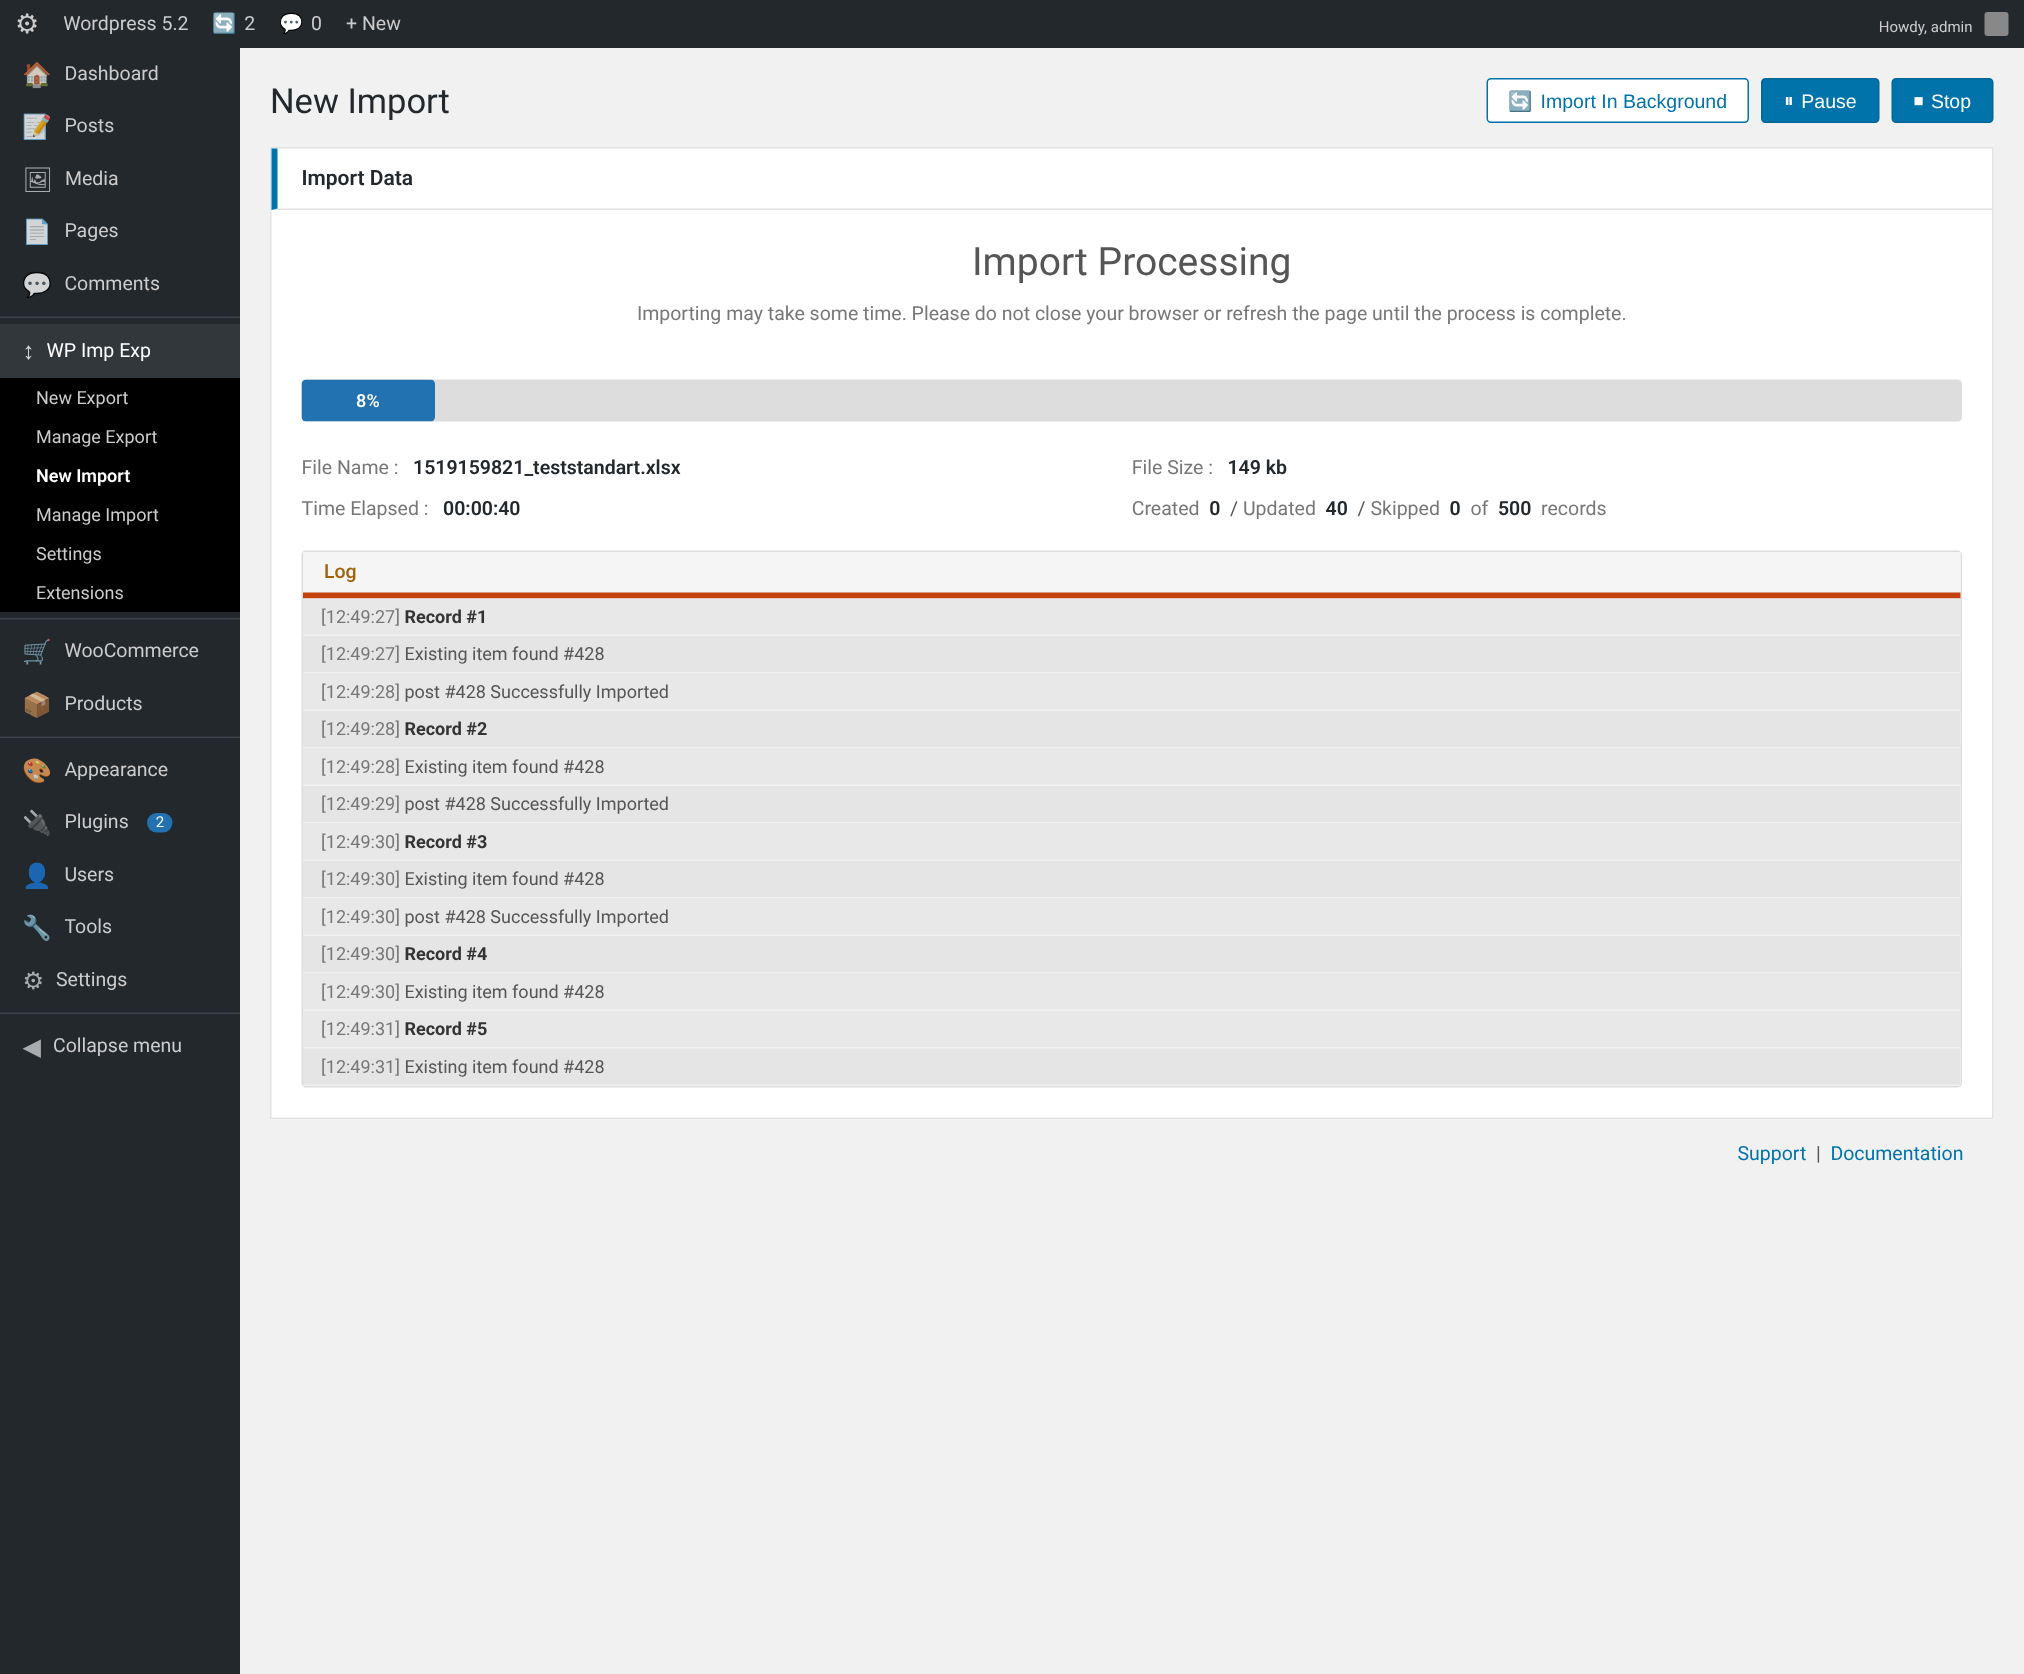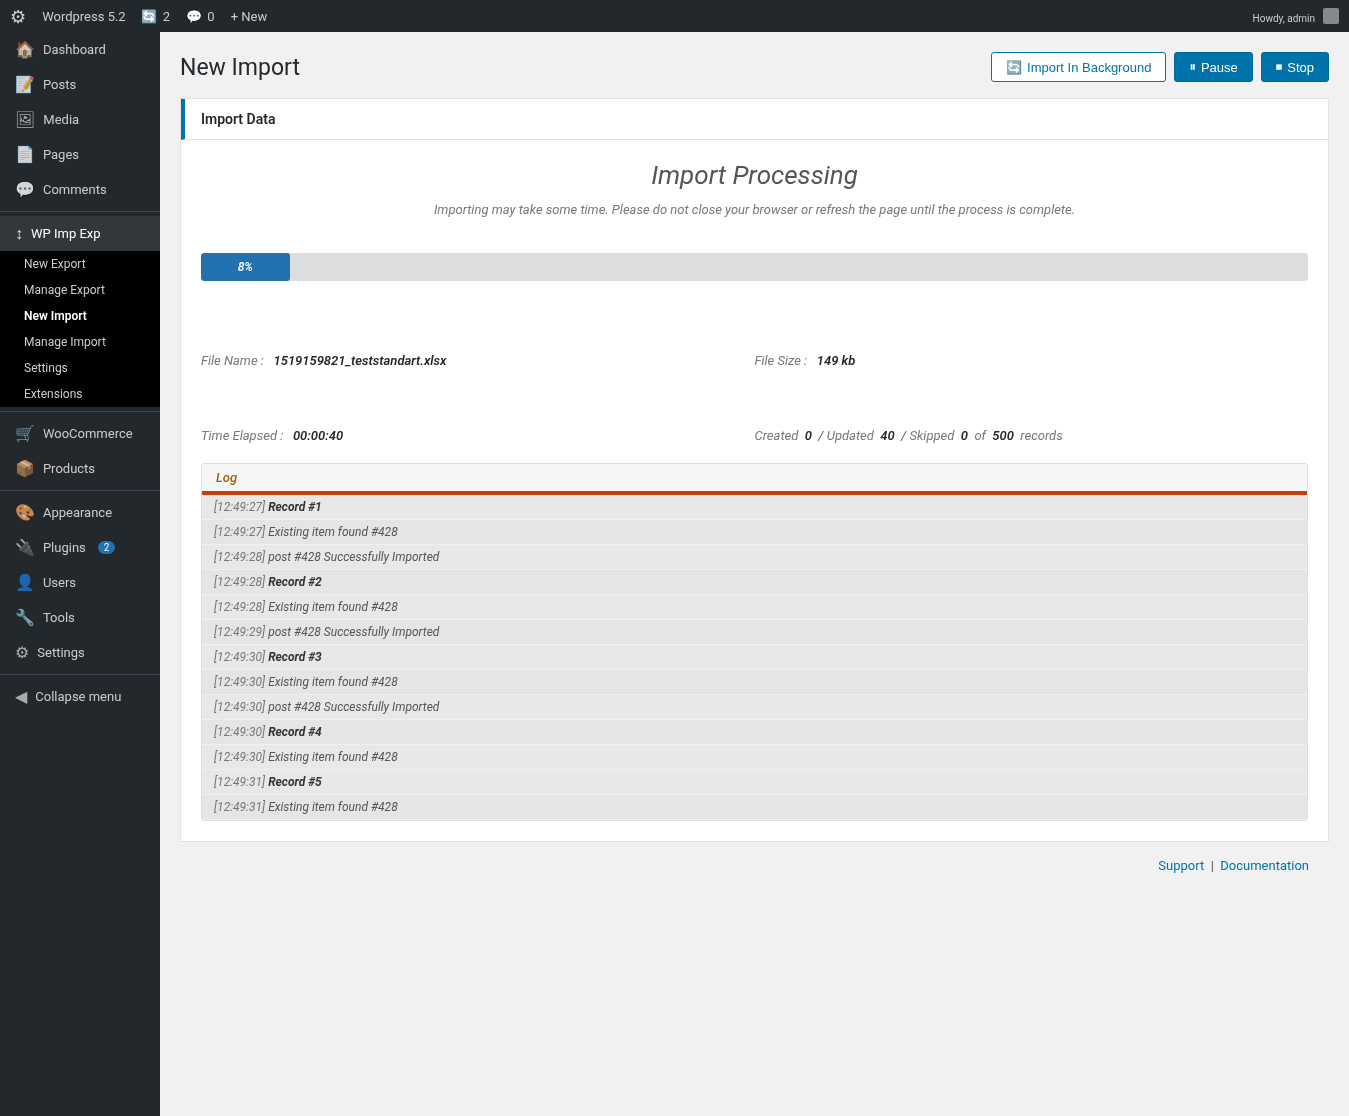--- a/index.html
+++ b/index.html
@@ -138,21 +138,20 @@
     .content-box-header {
       border-left: 4px solid #0073aa;
       padding: 12px 16px;
       font-size: 14px;
       font-weight: 600;
       color: #23282d;
       border-bottom: 1px solid #e2e2e2;
     }
     .content-box-body {
       padding: 20px;
-      font-style: italic;
     }
 
     
     .import-processing-title {
       text-align: center;
       font-size: 26px;
       font-weight: 400;
       color: #555;
       margin-bottom: 12px;
     }
@@ -188,21 +187,20 @@
     
     .file-info-grid {
       display: grid;
       grid-template-columns: 1fr 1fr;
       gap: 12px 0;
       margin-bottom: 20px;
     }
     .file-info-item {
       font-size: 13px;
       color: #555;
-      margin-top: 48px;
     }
     .file-info-item .label { color: #777; }
     .file-info-item .value { font-weight: 600; color: #23282d; }
 
     
     .log-container {
       border: 1px solid #ddd;
       border-radius: 3px;
     }
     .log-header {

